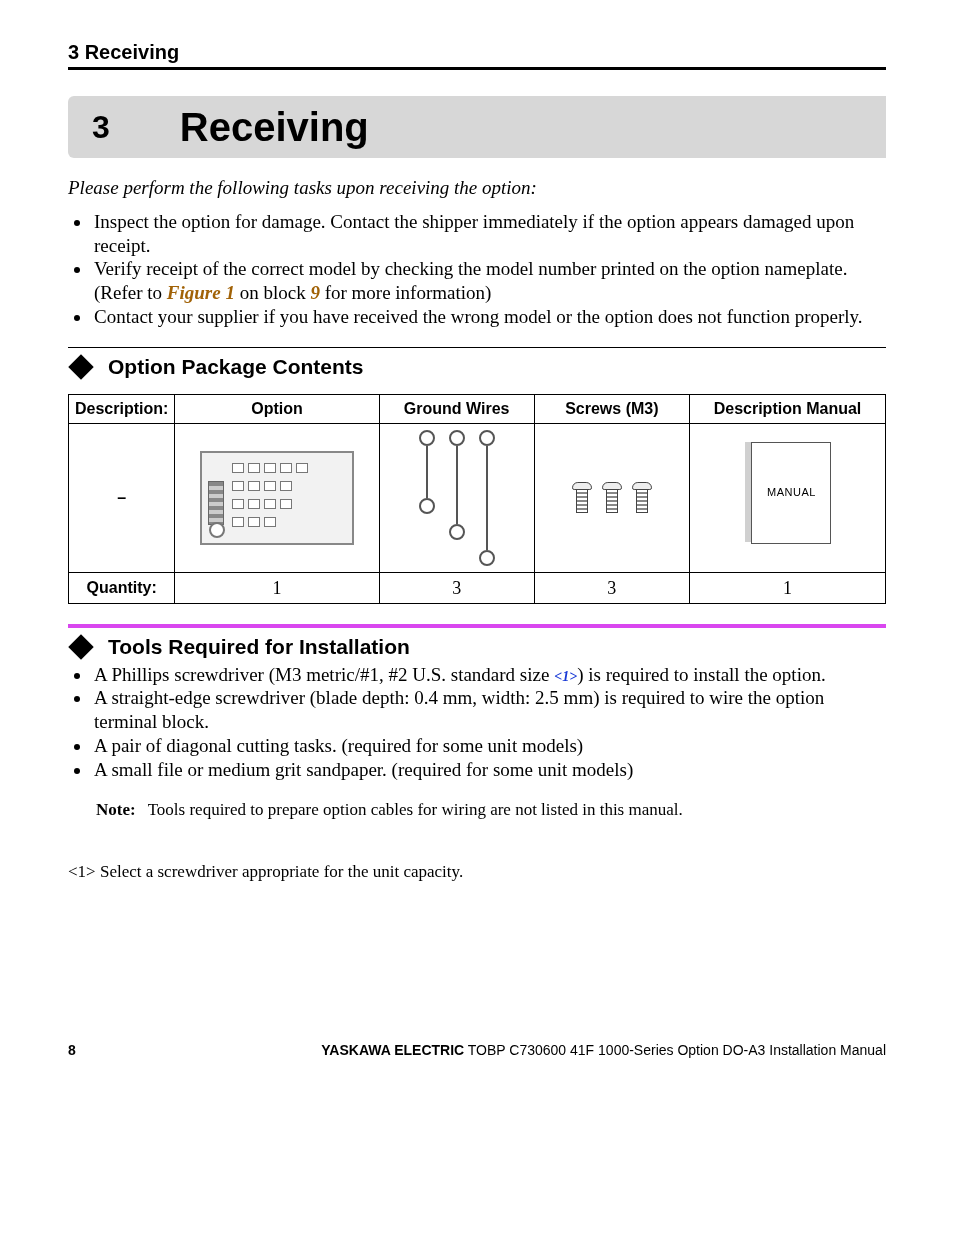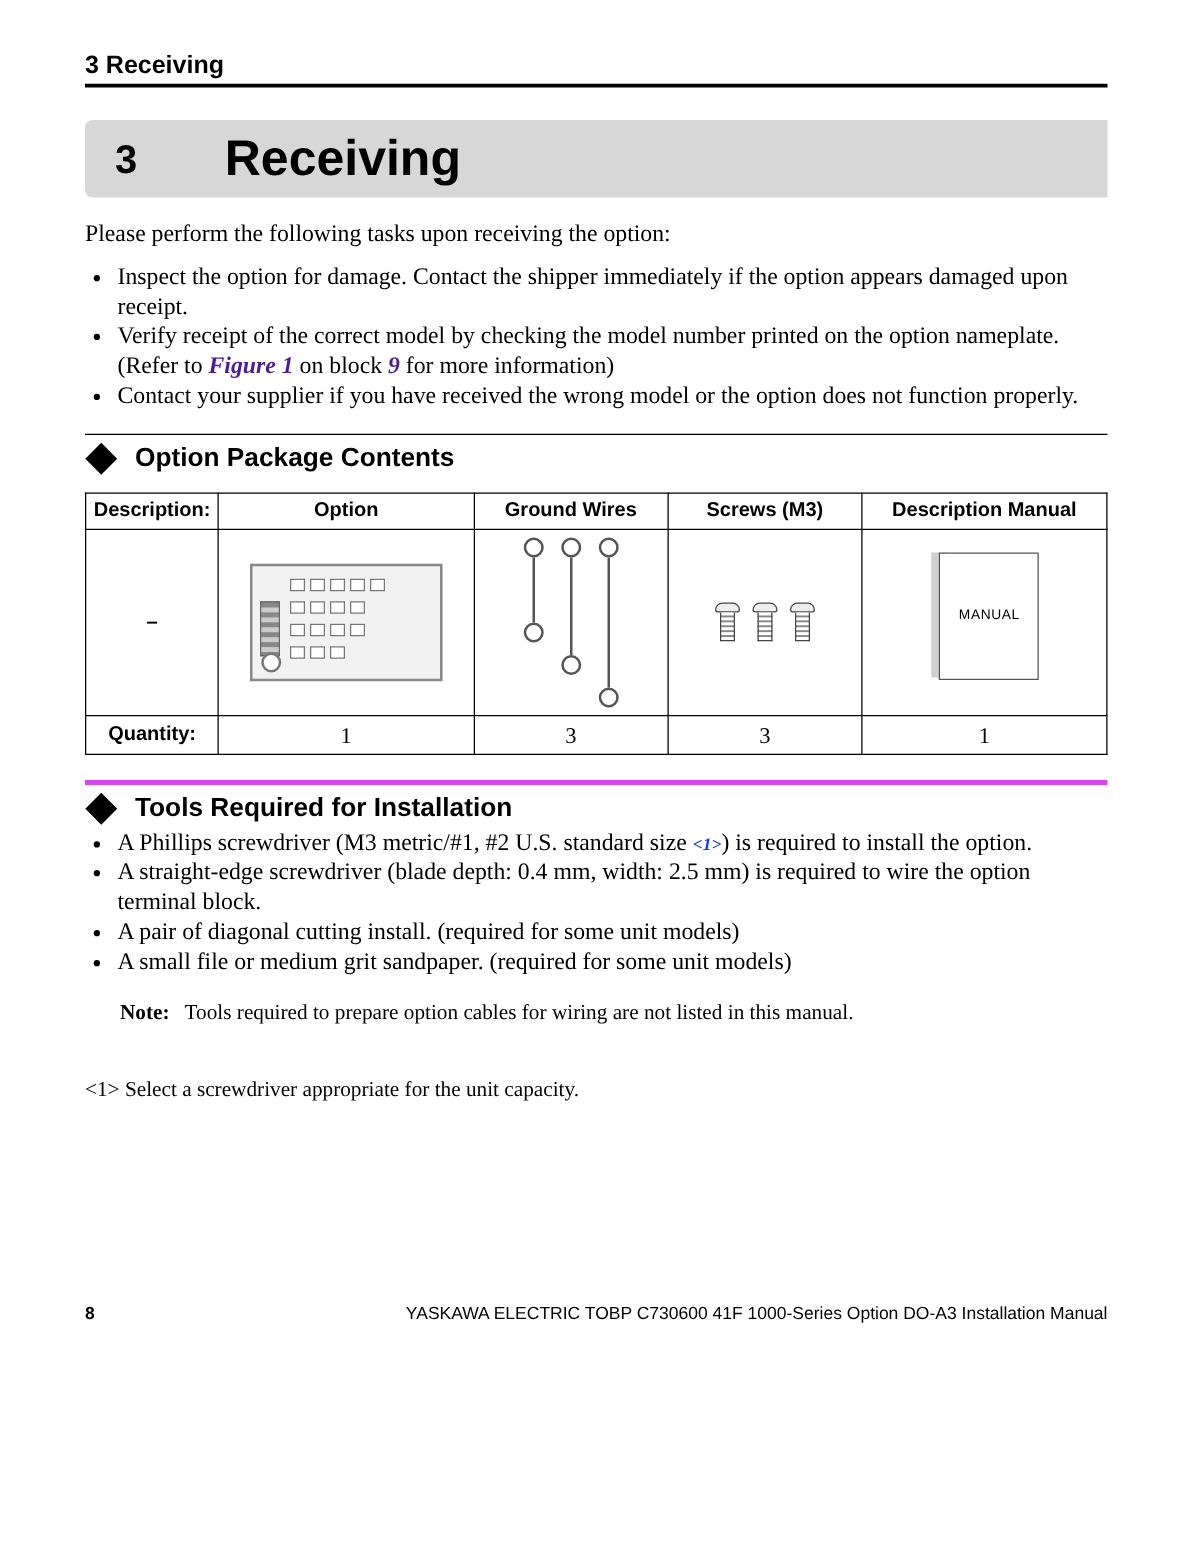--- a/index.html
+++ b/index.html
@@ -33,31 +33,32 @@
     font-size: 32px;
     margin-right: 70px;
   }
   .chapter-title {
     font-family: Arial, Helvetica, sans-serif;
     font-weight: bold;
     font-size: 40px;
   }
   .intro {
     margin: 0 0 10px 0;
+    font-style: italic;
   }
   ul.bullets {
     margin: 4px 0 18px 24px;
     padding: 0;
   }
   ul.bullets li {
     margin-bottom: 0;
     padding-left: 2px;
   }
   .link {
-    color: #4c1d95;
+    color: #a16207;
     font-weight: bold;
     font-style: italic;
   }
   .section-wrap {
     border-top: 1px solid #000;
     margin-top: 10px;
     padding-top: 6px;
   }
   .section-head {
     font-family: Arial, Helvetica, sans-serif;
@@ -226,21 +227,21 @@
     justify-content: space-between;
     align-items: flex-end;
     font-family: Arial, Helvetica, sans-serif;
     font-size: 14px;
     margin-top: 160px;
   }
   .footer .pnum {
     font-weight: bold;
   }
   .footer .company {
-    font-weight: normal;
+    font-weight: bold;
     text-align: right;
   }
 </style>
 </head>
 <body>
 
 <div class="page-header">
   <span>3  Receiving</span>
 </div>
 
@@ -356,21 +357,21 @@
 <div class="section-wrap" style="border-top:4px solid #d946ef">
   <div class="section-head" style="margin-bottom:2px">
     <span class="diamond"></span>
     <span>Tools Required for Installation</span>
   </div>
   <ul class="bullets" style="margin-top:0">
     <li>
       <span>A Phillips screwdriver (M3 metric/#1, #2 U.S. standard size </span><span class="footnote-ref">&lt;1&gt;</span><span>) is required to install the option.</span>
     </li>
     <li><span>A straight-edge screwdriver (blade depth: 0.4 mm, width: 2.5 mm) is required to wire the option terminal block.</span></li>
-    <li><span>A pair of diagonal cutting install. (required for some unit models)</span></li>
+    <li><span>A pair of diagonal cutting tasks. (required for some unit models)</span></li>
     <li><span>A small file or medium grit sandpaper. (required for some unit models)</span></li>
   </ul>
   <div class="note-line">
     <span class="note-label">Note:</span><span>Tools required to prepare option cables for wiring are not listed in this manual.</span>
   </div>
 </div>
 
 <div class="footnote">&lt;1&gt; Select a screwdriver appropriate for the unit capacity.</div>
 
 <div class="footer">

